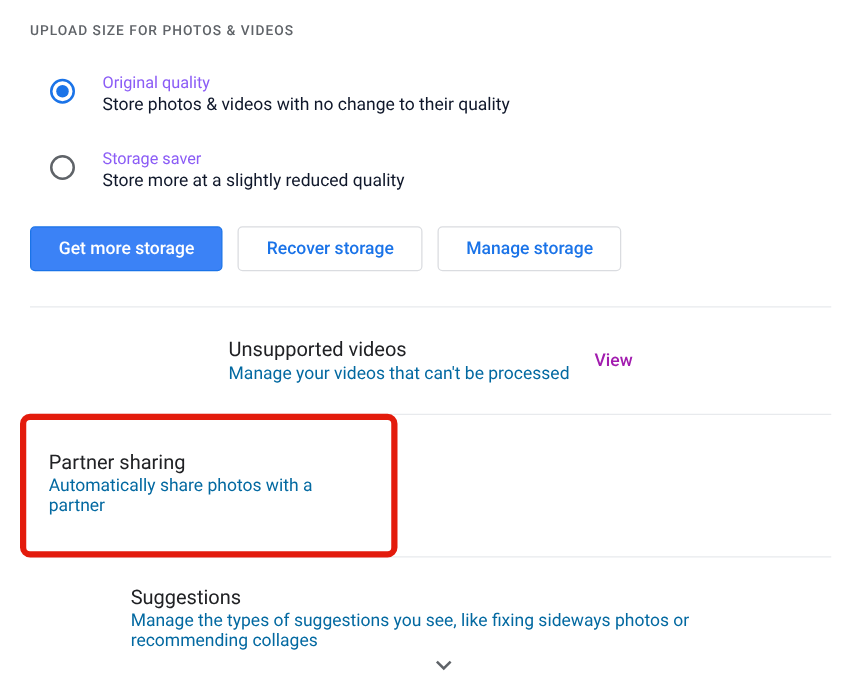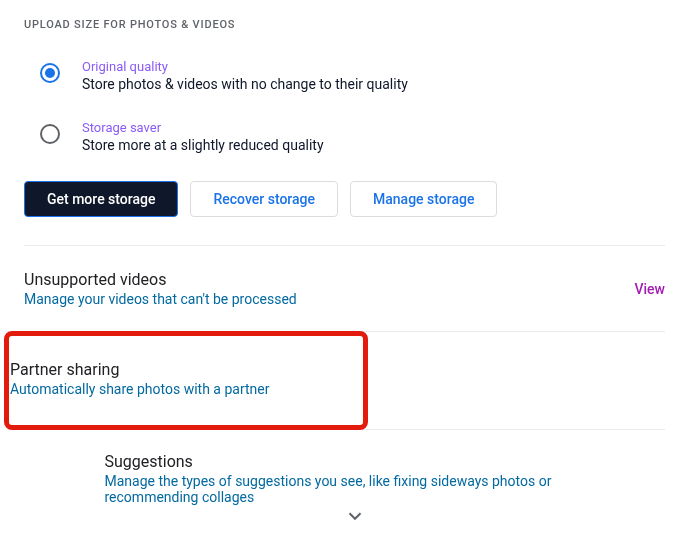--- a/index.html
+++ b/index.html
@@ -76,33 +76,33 @@
       font-size: 14px;
       font-weight: 500;
       padding: 9px 22px;
       border-radius: 4px;
       cursor: pointer;
       border: 1px solid #dadce0;
       background: #fff;
       color: #1a73e8;
     }
     .btn-primary {
-      background: #0f172a;
+      background: #3b82f6;
       color: #fff;
       border: 1px solid #1a73e8;
     }
     .divider {
       height: 1px;
       background: #e8eaed;
       margin: 0 24px;
     }
     .row {
       display: flex;
       align-items: center;
-      justify-content: space-between;
+      justify-content: center;
       padding: 24px 24px 24px 24px;
       gap: 20px;
     }
     .row-text .row-title {
       font-size: 16px;
       color: #202124;
       margin-bottom: 2px;
     }
     .row-text .row-desc {
       font-size: 14px;
@@ -110,23 +110,23 @@
     }
     .view-link {
       color: #a21caf;
       font-size: 14px;
       font-weight: 500;
       cursor: pointer;
     }
     .highlight-box {
       border: 5px solid #e31b0c;
       border-radius: 8px;
-      margin: 0 12px 0 4px;
-      width: 364px;
-      padding: 24px 18px 28px 1px;
+      margin: 0 12px 0 16px;
+      width: 302px;
+      padding: 24px 18px 28px 18px;
     }
     .highlight-wrap {
       margin-top: -1px;
       margin-bottom: -1px;
       padding-right: 24px;
       display: flex;
       align-items: center;
       justify-content: space-between;
     }
     .chevron {

